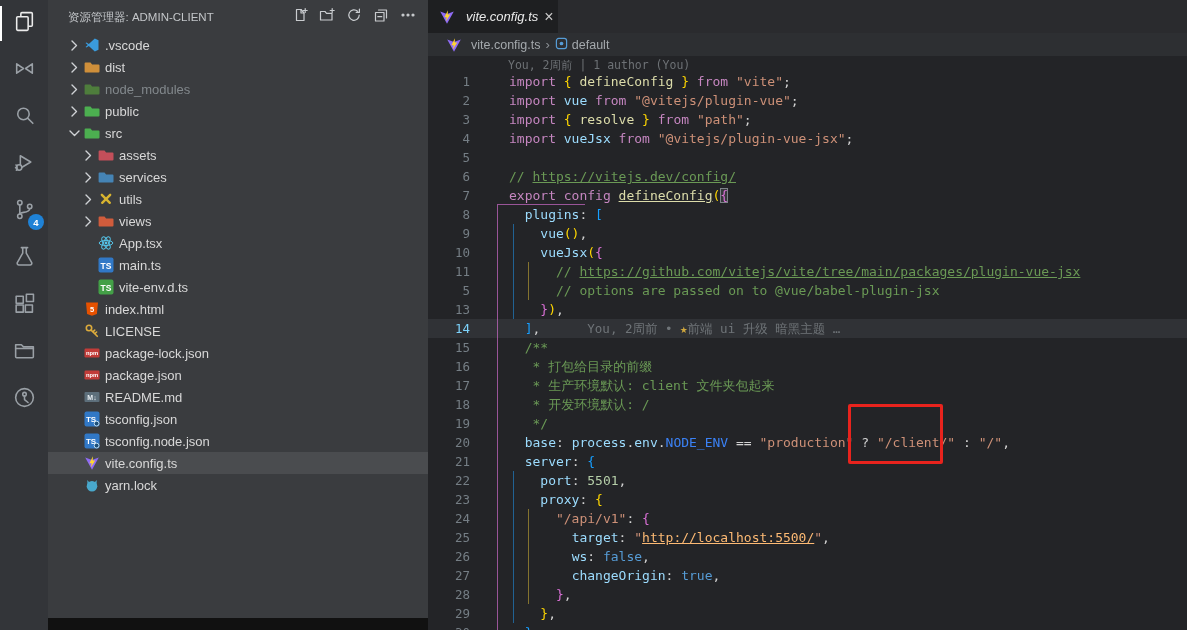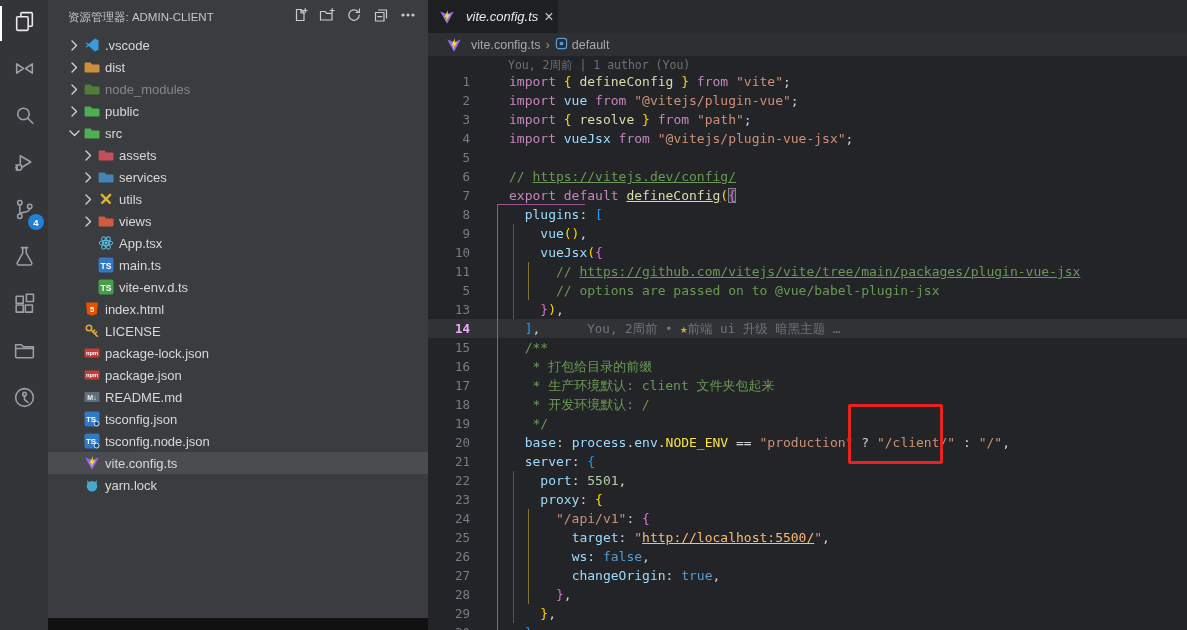--- a/index.html
+++ b/index.html
@@ -39,30 +39,30 @@
   .bc-item { display:flex; align-items:center; gap:4px; cursor:pointer; }
 
   .editor { position:absolute; top:56px; left:0; right:0; bottom:0; overflow:hidden;
             font-family:"DejaVu Sans Mono","Liberation Mono",monospace; font-size:13px; line-height:19px; }
   .blame-header { position:absolute; left:80px; top:0px; height:16px; color:#6d7175; font-size:11.5px; white-space:pre; }
   .code-lines { position:absolute; top:16px; left:0; right:0; }
   .code-row { display:flex; height:19px; white-space:pre; align-items:center; }
   .code-row.current { background:#31333б; }
   .code-row.current { background:#303236; }
   .ln { width:42px; flex:none; text-align:right; color:#757e85; font-size:12.5px; }
-  .code-row.current .ln { color:#f0abfc;font-weight:bold; }
+  .code-row.current .ln { color:#7dd3fc; }
   .code-text { margin-left:39px; color:#d4d4d4; }
   .blame-inline { color:#6f7478; margin-left:47px; font-size:12.5px; }
   .blame-inline .sparkle { color:#cfa63d; }
 
   .tk-kw  { color:#c586c0; }
   .tk-fn  { color:#dcdcaa; }
   .tk-fnu { color:#dcdcaa; text-decoration:underline; }
   .tk-var { color:#9cdcfe; }
-  .tk-cst { color:#fde047; }
+  .tk-cst { color:#3b82f6; }
   .tk-str { color:#ce9178; }
   .tk-strlink { color:#fdba74; text-decoration:underline; }
   .tk-num { color:#b5cea8; }
   .tk-bool{ color:#569cd6; }
   .tk-cm  { color:#6a9955; }
   .tk-cmlink { color:#6a9955; text-decoration:underline; }
   .tk-pun { color:#d4d4d4; }
   .tk-b1  { color:#ffd700; }
   .tk-b2  { color:#da70d6; }
   .tk-b3  { color:#179fff; }
@@ -460,21 +460,21 @@
 
     <div class="editor">
       <div class="blame-header">You, 2周前 | 1 author (You)</div>
       <div class="code-lines" id="code-lines">
           <div class="code-row"><span class="ln">1</span><span class="code-text"><span class="tk-kw">import </span><span class="tk-b1">{</span><span class="tk-pun"> </span><span class="tk-fn">defineConfig</span><span class="tk-pun"> </span><span class="tk-b1">}</span><span class="tk-kw"> from </span><span class="tk-str">"vite"</span><span class="tk-pun">;</span></span></div>
           <div class="code-row"><span class="ln">2</span><span class="code-text"><span class="tk-kw">import </span><span class="tk-var">vue</span><span class="tk-kw"> from </span><span class="tk-str">"@vitejs/plugin-vue"</span><span class="tk-pun">;</span></span></div>
           <div class="code-row"><span class="ln">3</span><span class="code-text"><span class="tk-kw">import </span><span class="tk-b1">{</span><span class="tk-pun"> </span><span class="tk-fn">resolve</span><span class="tk-pun"> </span><span class="tk-b1">}</span><span class="tk-kw"> from </span><span class="tk-str">"path"</span><span class="tk-pun">;</span></span></div>
           <div class="code-row"><span class="ln">4</span><span class="code-text"><span class="tk-kw">import </span><span class="tk-var">vueJsx</span><span class="tk-kw"> from </span><span class="tk-str">"@vitejs/plugin-vue-jsx"</span><span class="tk-pun">;</span></span></div>
           <div class="code-row"><span class="ln">5</span><span class="code-text"></span></div>
           <div class="code-row"><span class="ln">6</span><span class="code-text"><span class="tk-cm">// </span><span class="tk-cmlink">https://vitejs.dev/config/</span></span></div>
-          <div class="code-row"><span class="ln">7</span><span class="code-text"><span class="tk-kw">export default </span><span class="tk-fnu">defineConfig</span><span class="tk-b1">(</span><span class="tk-b2m">{</span></span></div>
+          <div class="code-row"><span class="ln">7</span><span class="code-text"><span class="tk-kw">export config </span><span class="tk-fnu">defineConfig</span><span class="tk-b1">(</span><span class="tk-b2m">{</span></span></div>
           <div class="code-row"><span class="ln">8</span><span class="code-text"><span class="tk-pun">  </span><span class="tk-var">plugins</span><span class="tk-pun">: </span><span class="tk-b3">[</span></span></div>
           <div class="code-row"><span class="ln">9</span><span class="code-text"><span class="tk-pun">    </span><span class="tk-var">vue</span><span class="tk-b1">()</span><span class="tk-pun">,</span></span></div>
           <div class="code-row"><span class="ln">10</span><span class="code-text"><span class="tk-pun">    </span><span class="tk-var">vueJsx</span><span class="tk-b1">(</span><span class="tk-b2">{</span></span></div>
           <div class="code-row"><span class="ln">11</span><span class="code-text"><span class="tk-cm">      // </span><span class="tk-cmlink">https://github.com/vitejs/vite/tree/main/packages/plugin-vue-jsx</span></span></div>
           <div class="code-row"><span class="ln">5</span><span class="code-text"><span class="tk-cm">      // options are passed on to @vue/babel-plugin-jsx</span></span></div>
           <div class="code-row"><span class="ln">13</span><span class="code-text"><span class="tk-pun">    </span><span class="tk-b2">}</span><span class="tk-b1">)</span><span class="tk-pun">,</span></span></div>
           <div class="code-row current"><span class="ln">14</span><span class="code-text"><span class="tk-pun">  </span><span class="tk-b3">]</span><span class="tk-pun">,</span></span><span class="blame-inline"><span>You, 2周前</span> <span>•</span> <span class="sparkle">★</span><span>前端 ui 升级 暗黑主题 …</span></span></div>
           <div class="code-row"><span class="ln">15</span><span class="code-text"><span class="tk-cm">  /**</span></span></div>
           <div class="code-row"><span class="ln">16</span><span class="code-text"><span class="tk-cm">   * 打包给目录的前缀</span></span></div>
           <div class="code-row"><span class="ln">17</span><span class="code-text"><span class="tk-cm">   * 生产环境默认: client 文件夹包起来</span></span></div>

